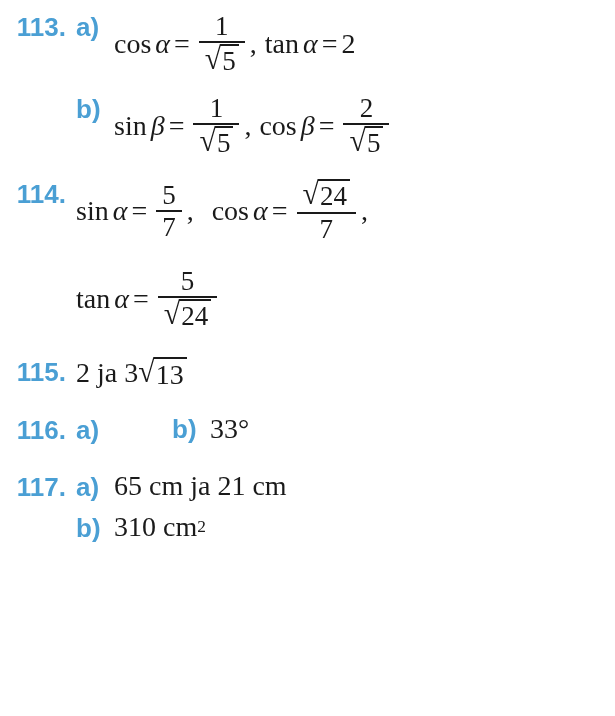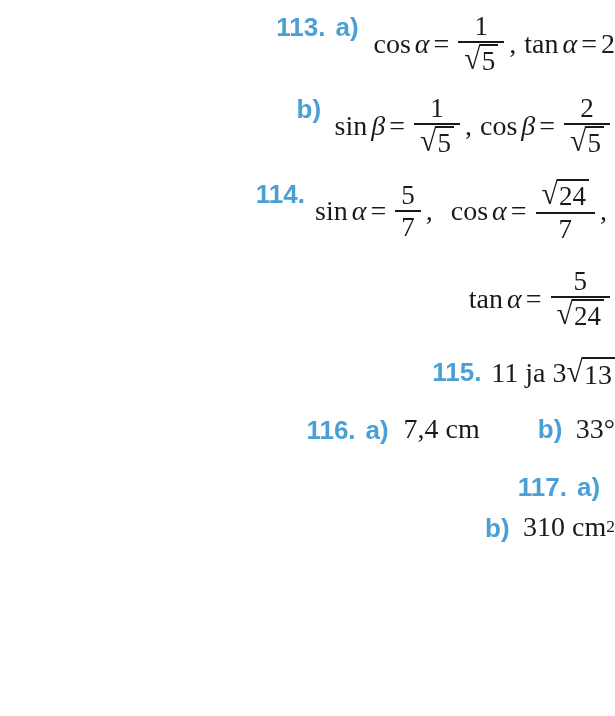--- a/index.html
+++ b/index.html
@@ -18,21 +18,20 @@
     position: relative;
     width: 615px;
     height: 716px;
     padding: 0;
   }
 
   .answer-row {
     display: flex;
     align-items: flex-start;
     width: 100%;
-    justify-content: flex-end;
   }
 
   .num {
     color: #4a9fd4;
     font-family: "Liberation Sans", sans-serif;
     font-weight: bold;
     font-size: 26px;
     width: 76px;
     min-width: 76px;
     text-align: right;
@@ -234,42 +233,44 @@
             <span class="rad-body">24</span>
           </span>
         </span>
       </span>
     </div>
   </div>
 
   <div class="answer-row r115">
     <div class="num">115.</div>
     <div class="body">
-      <span>11 ja 3</span>
+      <span>2 ja 3</span>
       <span class="sqrt">
         <span class="radical">√</span>
         <span class="rad-body">13</span>
       </span>
     </div>
   </div>
 
   <div class="answer-row r116">
     <div class="num">116.</div>
     <div class="sublabel">a)</div>
     <div class="body">
-      <span>7,4 cm</span>
       <span class="gap-wide"></span>
       <span class="sublabel">b)</span>
       <span>33°</span>
     </div>
   </div>
 
   <div class="answer-row r117a">
     <div class="num">117.</div>
     <div class="sublabel">a)</div>
+    <div class="body">
+      <span>65 cm ja 21 cm</span>
+    </div>
   </div>
 
   <div class="answer-row r117b">
     <div class="num blank">117.</div>
     <div class="sublabel">b)</div>
     <div class="body">
       <span>310 cm</span>
         <sup>2</sup>
     </div>
   </div>

